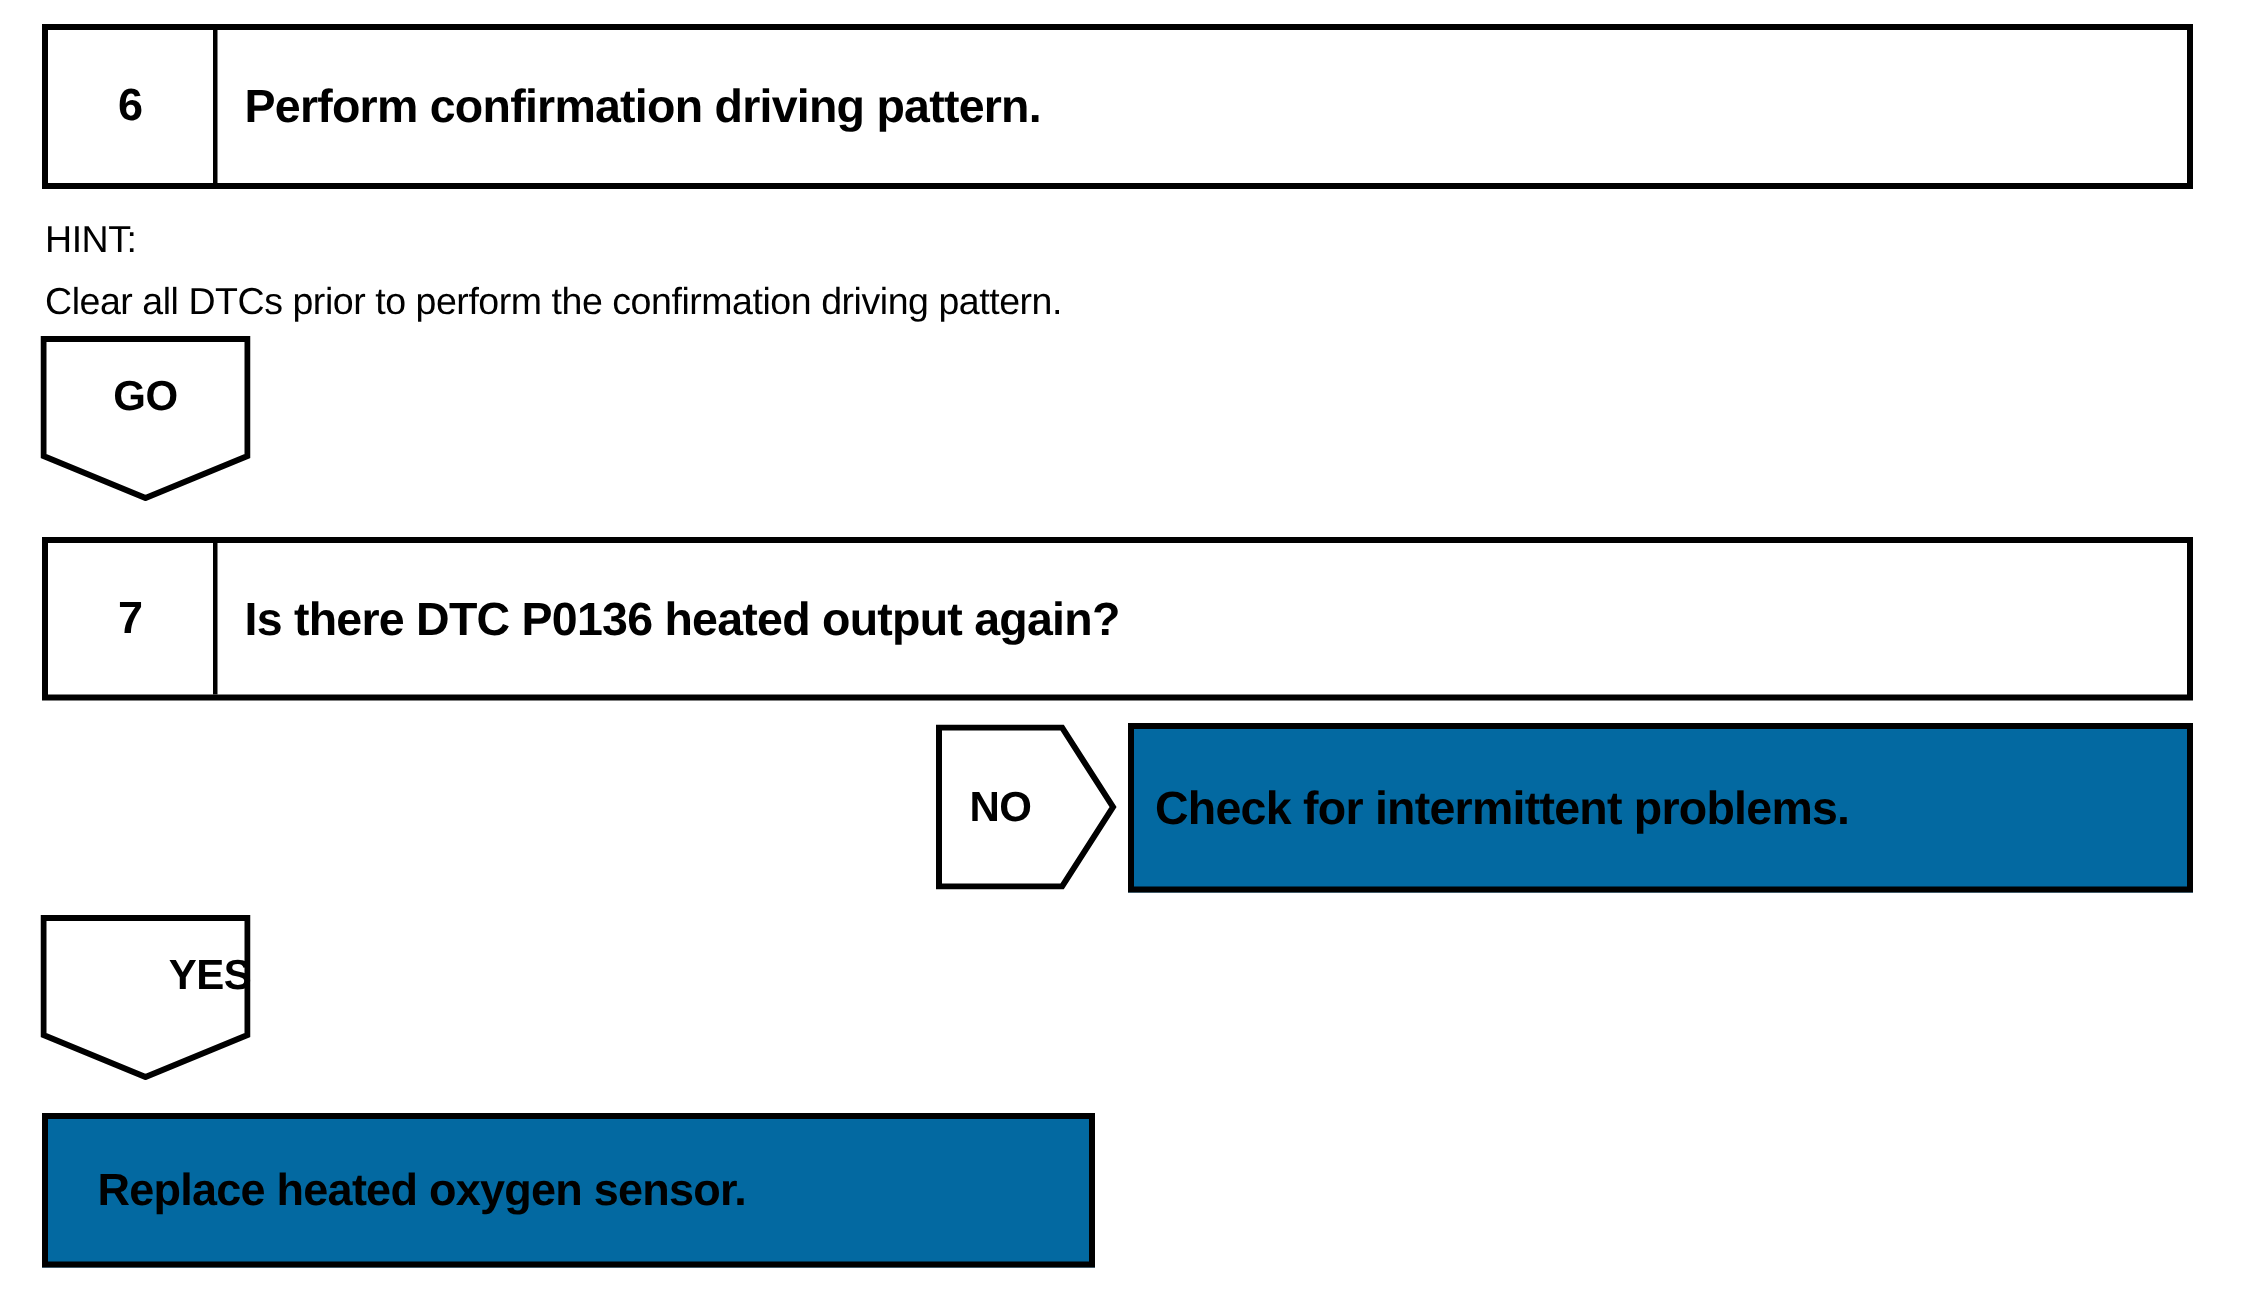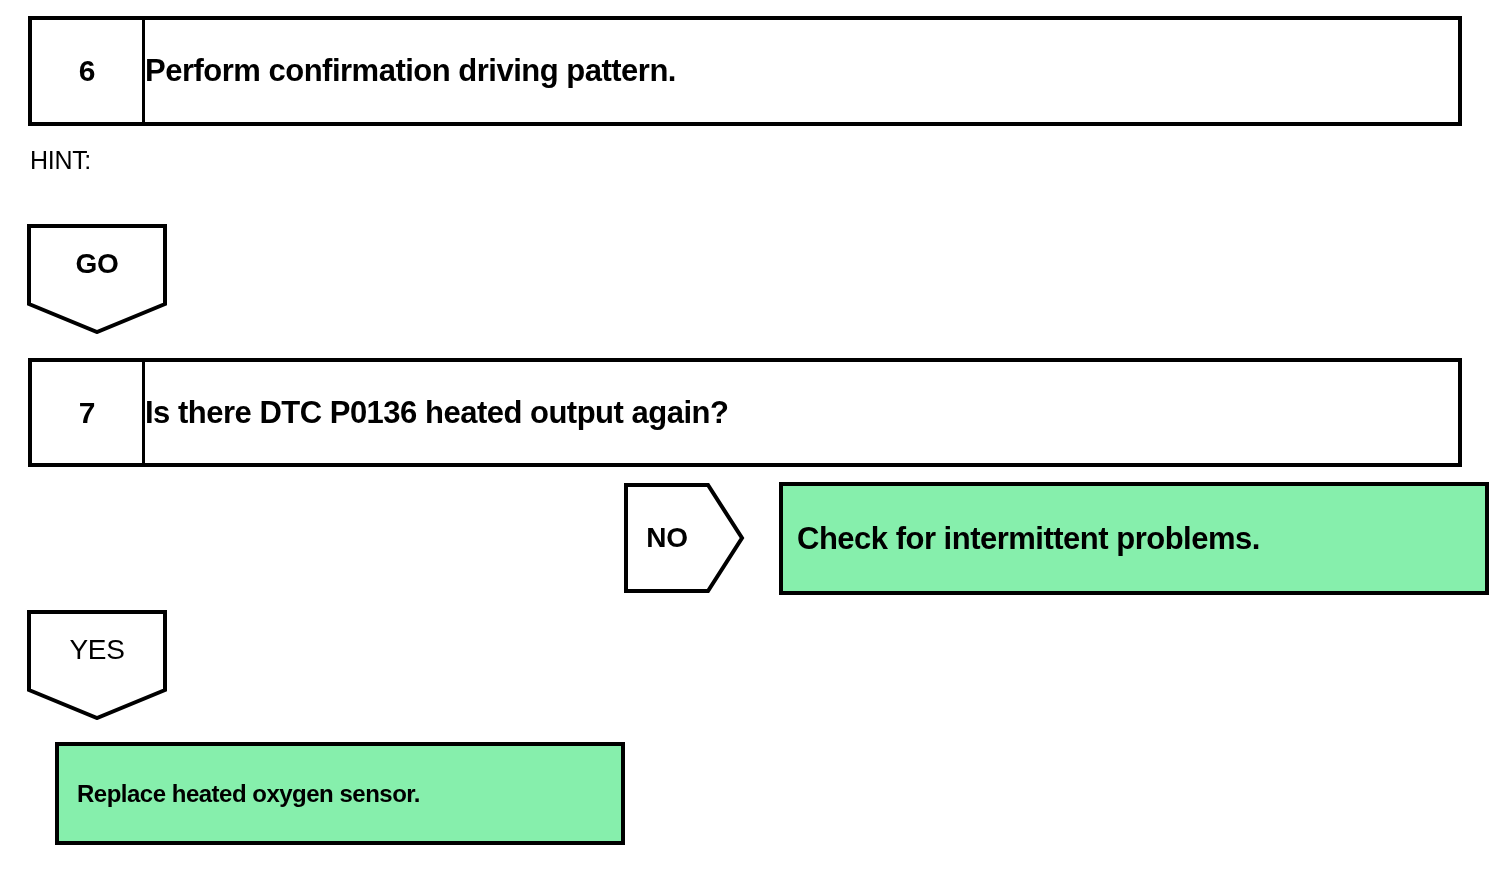--- a/index.html
+++ b/index.html
@@ -35,21 +35,21 @@
     display: flex;
     align-items: center;
     justify-content: center;
     font-size: 30px;
     font-weight: 700;
   }
   .step-title {
     flex: 1;
     display: flex;
     align-items: center;
-    padding-left: 0;
+    padding-left: 18px;
     font-size: 31px;
     font-weight: 700;
     letter-spacing: -0.5px;
     white-space: nowrap;
   }
 
   
   .hint-block {
     position: absolute;
     left: 30px;
@@ -72,53 +72,53 @@
     align-items: center;
     justify-content: center;
     font-size: 28px;
     letter-spacing: -0.3px;
   }
   .pent.down .pent-label { left: 0; top: 0; width: 100%; height: 80px; }
   .pent.right .pent-label { left: 0; top: 0; width: 86px; height: 100%; }
   .pent.go  { left: 27px;  top: 224px; }
   .pent.go .pent-label { font-weight: 700; }
   .pent.yes { left: 27px;  top: 610px; }
-  .pent.yes .pent-label { font-weight: 400; }
+  .pent.yes .pent-label { font-weight: 700; margin-left: 43px; }
   .pent.no  { left: 624px; top: 483px; }
   .pent.no .pent-label { font-weight: 700; }
 
   
   .result-box {
     position: absolute;
     box-sizing: border-box;
     border: 4px solid #000000;
-    background: #86efac;
+    background: #0369a1;
     display: flex;
     align-items: center;
     font-size: 31px;
     font-weight: 700;
     letter-spacing: -0.5px;
     white-space: nowrap;
-    margin-left: 27px;
   }
   .result-box.check-box   { left: 752px; top: 482px; width: 710px; height: 113px; padding-left: 14px; }
-  .result-box.replace-box { left: 28px;  top: 742px; width: 570px; height: 103px; padding-left: 18px; font-size: 24px; }
+  .result-box.replace-box { left: 28px;  top: 742px; width: 702px; height: 103px; padding-left: 33px; font-size: 30px; }
 </style>
 </head>
 <body>
 
 <div class="page">
 
   <div class="step-box box-6">
     <div class="step-num">6</div>
     <div class="step-title">Perform confirmation driving pattern.</div>
   </div>
 
   <div class="hint-block">
     <div>HINT:</div>
+    <div>Clear all DTCs prior to perform the confirmation driving pattern.</div>
   </div>
 
   <div class="pent down go">
     <svg width="140" height="110" viewBox="0 0 140 110">
       <polygon points="2,2 138,2 138,80 70,108 2,80" fill="#ffffff" stroke="#000000" stroke-width="4" stroke-linejoin="miter"></polygon>
     </svg>
     <span class="pent-label">GO</span>
   </div>
 
   <div class="step-box box-7">

